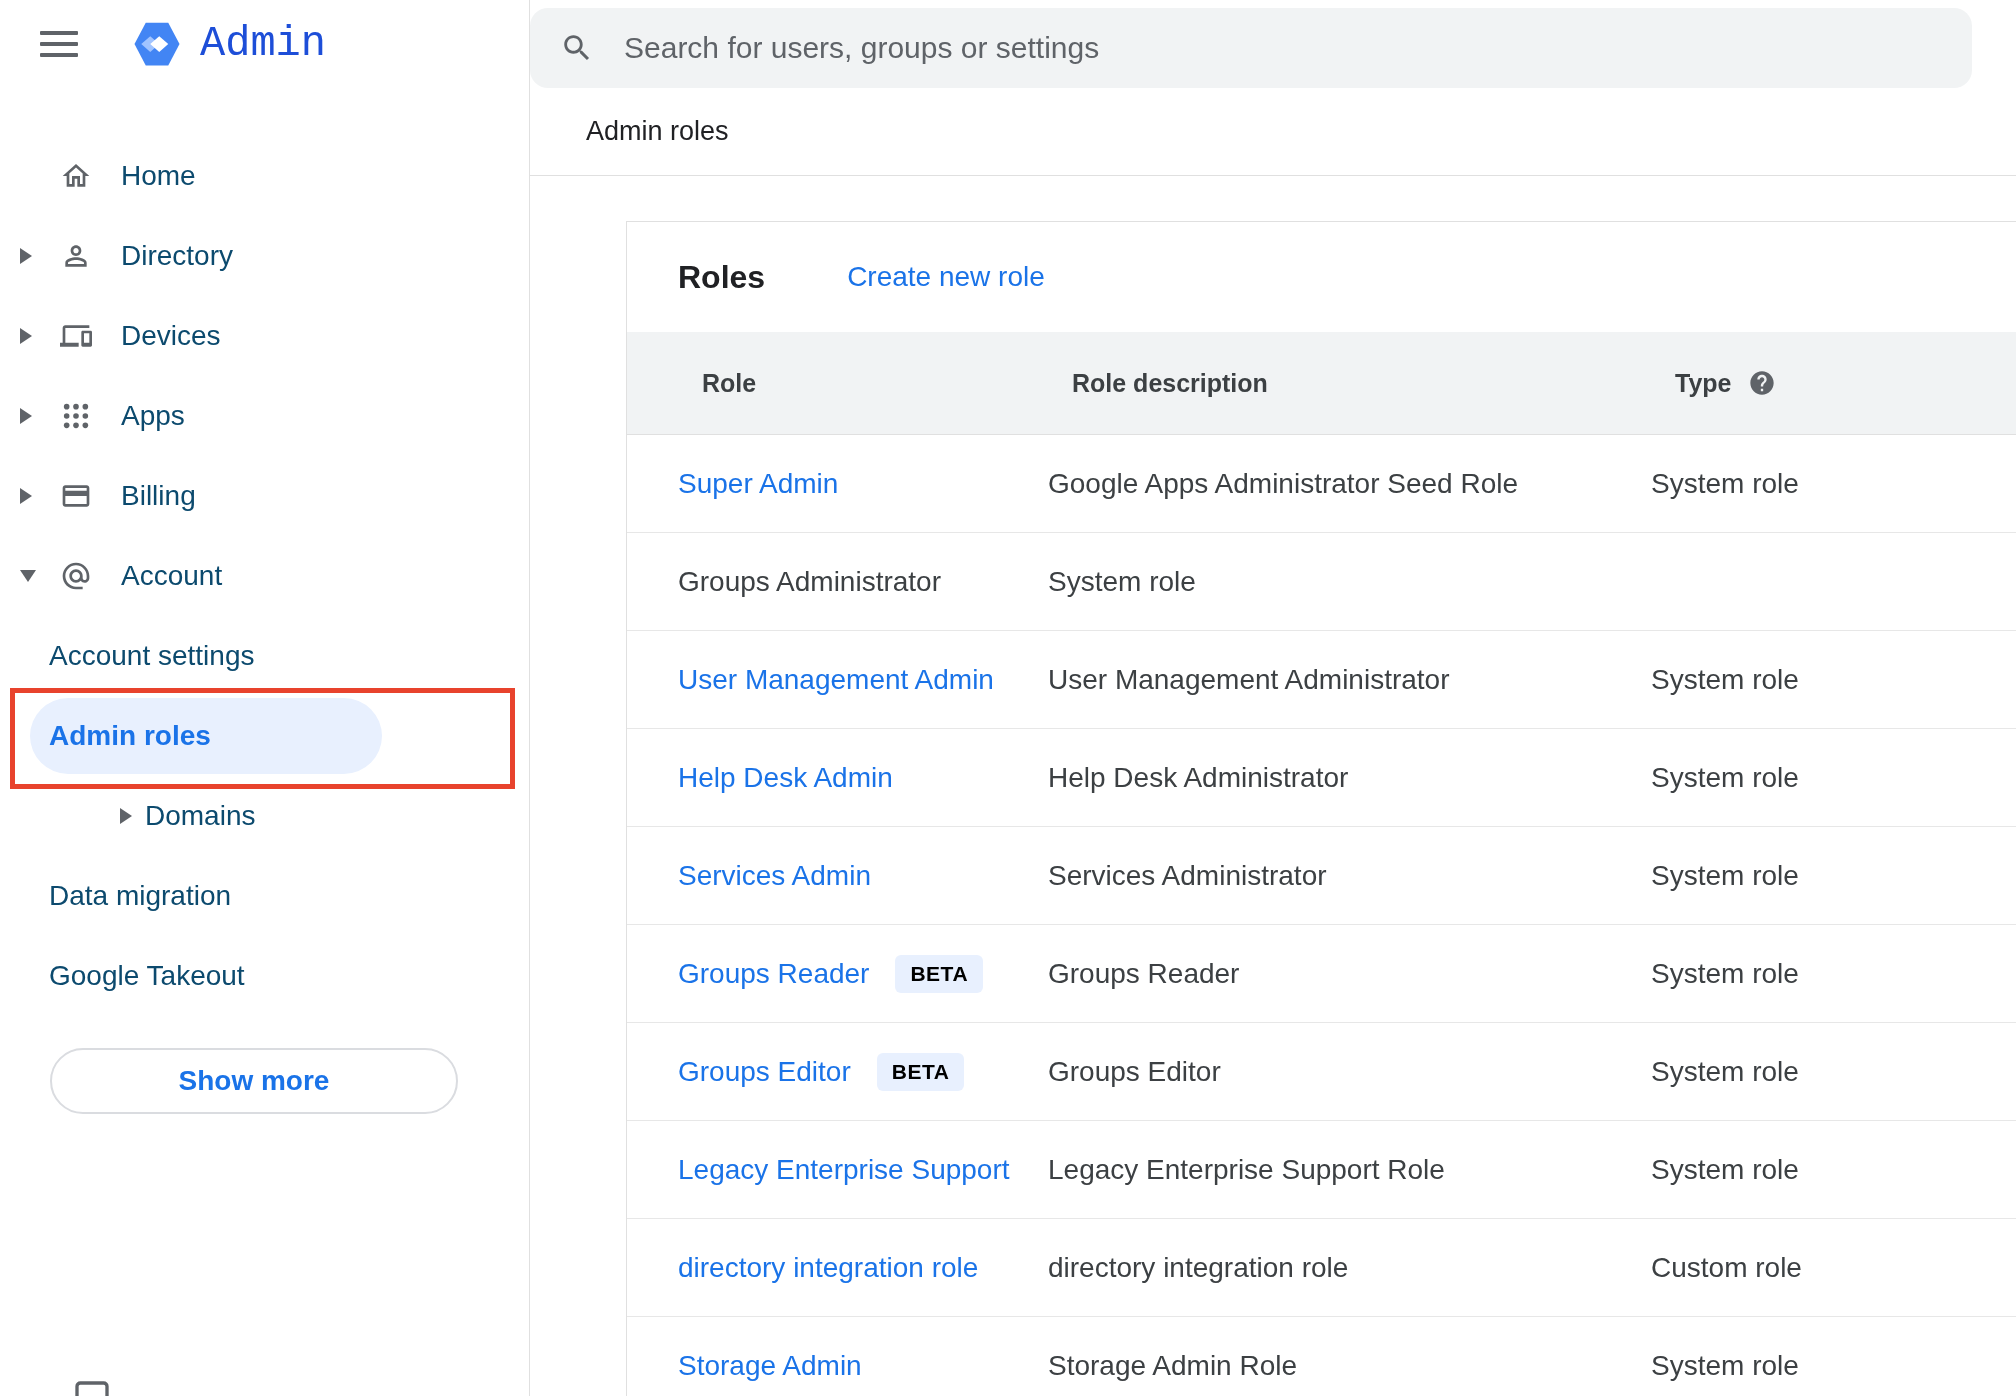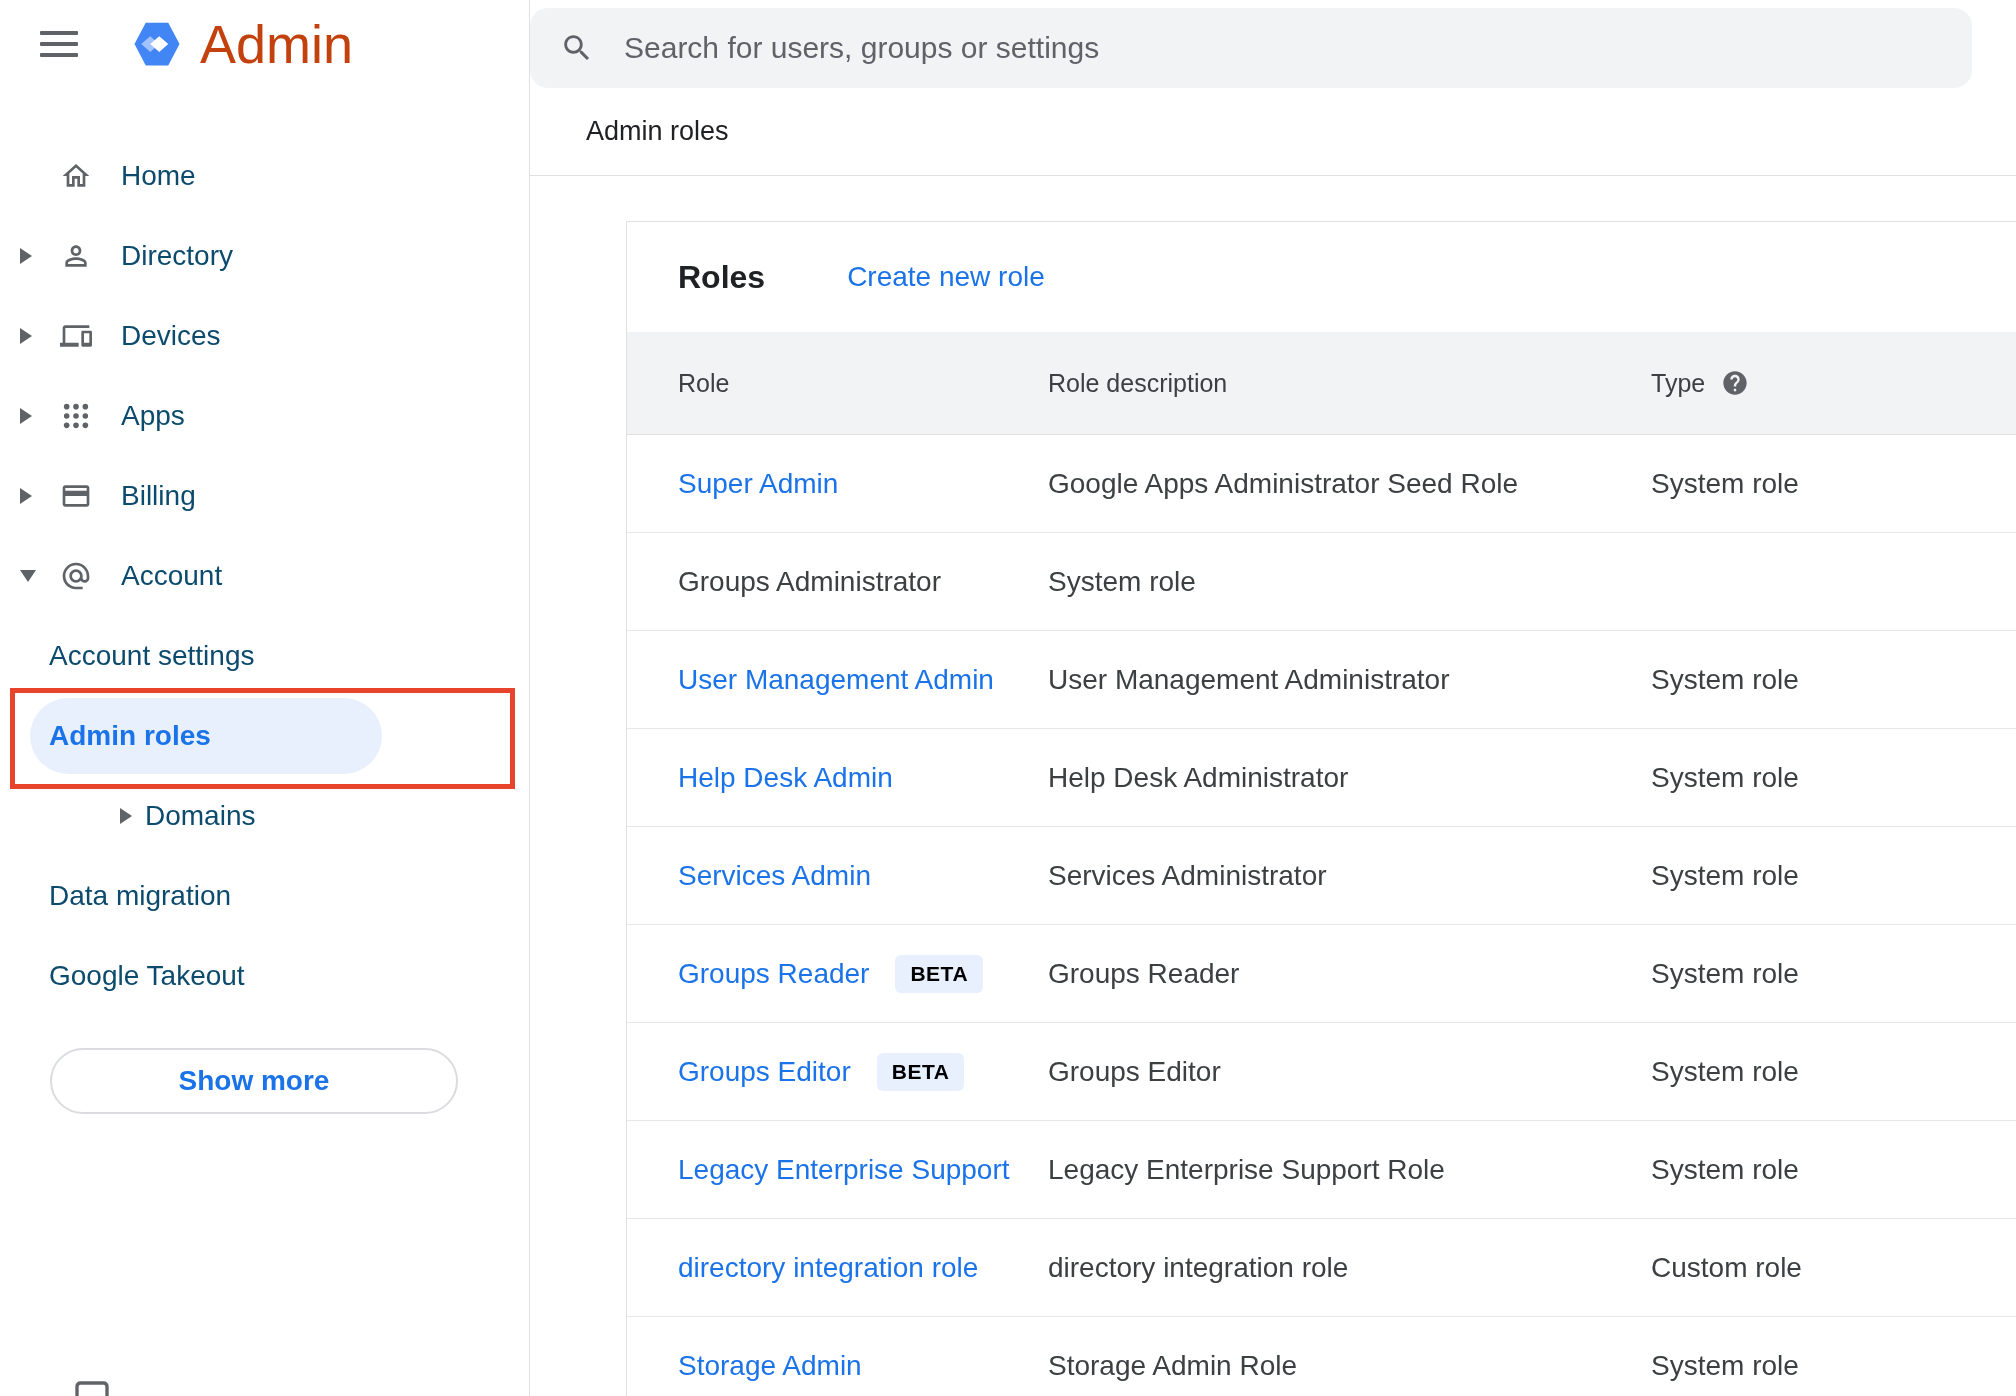--- a/index.html
+++ b/index.html
@@ -6,21 +6,21 @@
   html,body { width:2016px; height:1396px; overflow:hidden; background:#fff;
               font-family:"Liberation Sans", sans-serif; }
 
   
   .sidebar { position:absolute; left:0; top:0; width:530px; height:1396px;
              background:#fff; border-right:1px solid #e0e0e0; }
   .sidebar-header { display:flex; align-items:center; height:88px; padding-left:40px; }
   .hamburger { display:flex; flex-direction:column; gap:7px; width:38px; cursor:pointer; }
   .hamburger span { height:4px; background:#5f6368; border-radius:1px; }
   .logo { display:flex; align-items:center; margin-left:52px; }
-  .logo-text { font-size:54px; color:#c2410c; margin-left:16px; }
+  .logo-text { font-size:42px; color:#1d4ed8; margin-left:16px;font-family:Liberation Mono, monospace; }
 
   .nav { padding-top:48px; }
   .nav-item { height:80px; display:flex; align-items:center; padding-left:20px; cursor:pointer; }
   .arrow-slot { width:36px; display:flex; align-items:center; }
   .icon-slot { width:40px; margin-right:25px; display:flex; justify-content:center; align-items:center; }
   .nav-label { font-size:28px; color:#0c4a6e; }
 
   .tri-right { width:0; height:0; border-top:8px solid transparent;
                border-bottom:8px solid transparent; border-left:12px solid #5f6368; }
   .tri-down  { width:0; height:0; border-left:8px solid transparent;
@@ -56,21 +56,21 @@
 
   
   .card { position:absolute; left:626px; top:221px; width:1390px; height:1175px;
           border-left:1px solid #e0e0e0; border-top:1px solid #e0e0e0; background:#fff; overflow:hidden; }
   .card-header { height:110px; display:flex; align-items:center; padding-left:51px; }
   .card-title { font-size:32px; color:#202124; font-weight:bold; }
   .create-link { margin-left:82px; font-size:28px; color:#1a73e8; cursor:pointer; text-decoration:none; }
 
   .table-header { display:grid; grid-template-columns:370px 603px 1fr; align-items:center;
                   height:103px; background:#f1f3f4; padding-left:51px; border-bottom:1px solid #e0e0e0; }
-  .header-cell { font-size:25px; color:#3c4043; font-weight:normal; }
+  .header-cell { font-size:25px; color:#3c4043; font-weight:bold;margin-left:24px; }
   .type-header { display:flex; align-items:center; gap:16px; }
   .help-icon { display:flex; align-items:center; cursor:pointer; }
 
   .table-row { display:grid; grid-template-columns:370px 603px 1fr; align-items:center;
                height:98px; padding-left:51px; border-bottom:1px solid #e7e7e7; cursor:pointer; }
   .role-cell { display:flex; align-items:center; }
   .role-link { font-size:28px; color:#1a73e8; cursor:pointer; text-decoration:none; }
   .beta-badge { margin-left:26px; background:#e8f0fe; color:#000000; font-size:21px;
                 font-weight:bold; letter-spacing:0.5px; padding:7px 15px; border-radius:6px; }
   .desc-cell, .type-cell { font-size:28px; color:#3c4043; }

